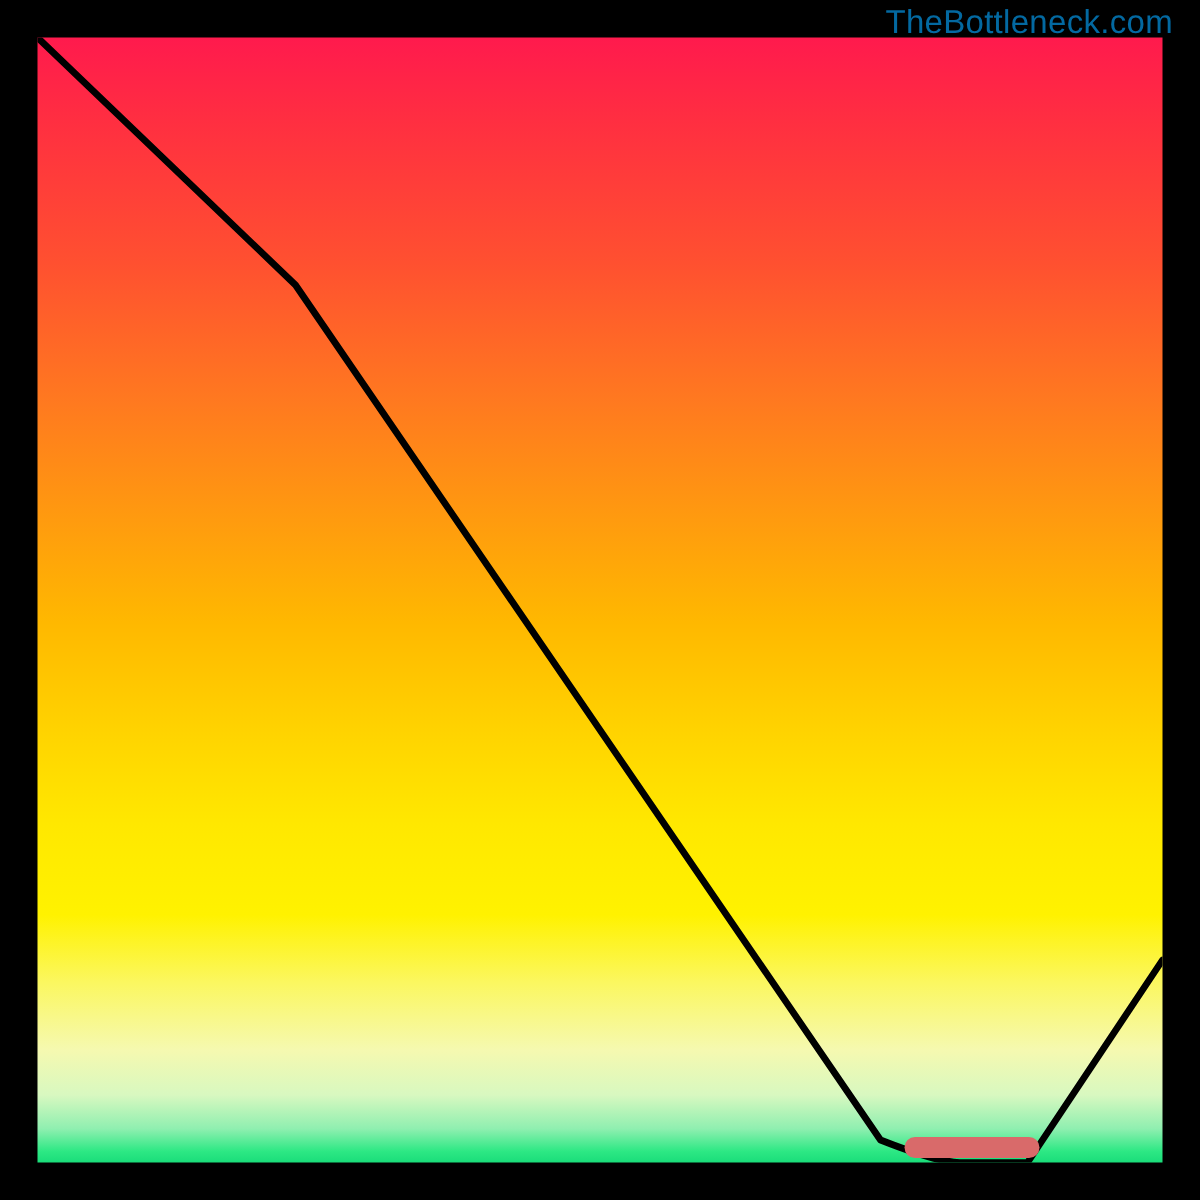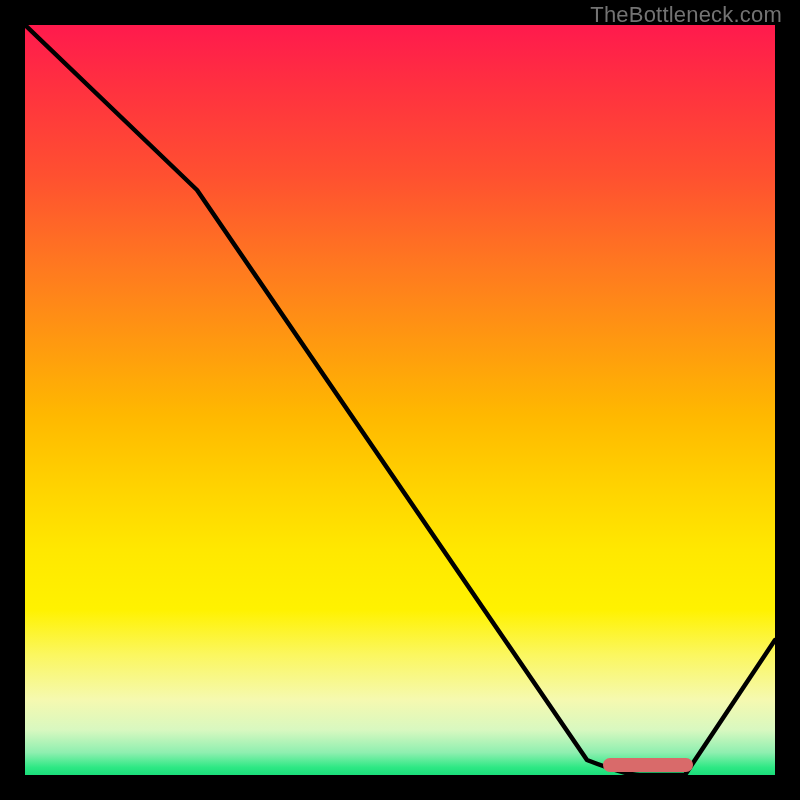--- a/index.html
+++ b/index.html
@@ -32,21 +32,21 @@
       #d8f8c0 94%,
       #8fefb0 97%,
       #2de884 99%,
       #1add7a 100%
     );
   }
   .watermark {
     position: absolute;
     top: 2px;
     right: 18px;
-    color: #737373;
+    color: #0369a1;
     font-size: 22px;
     letter-spacing: 0.2px;
     font-weight: 500;
   }
   svg.curve {
     position: absolute;
     top: 0;
     left: 0;
   }
   .marker {

